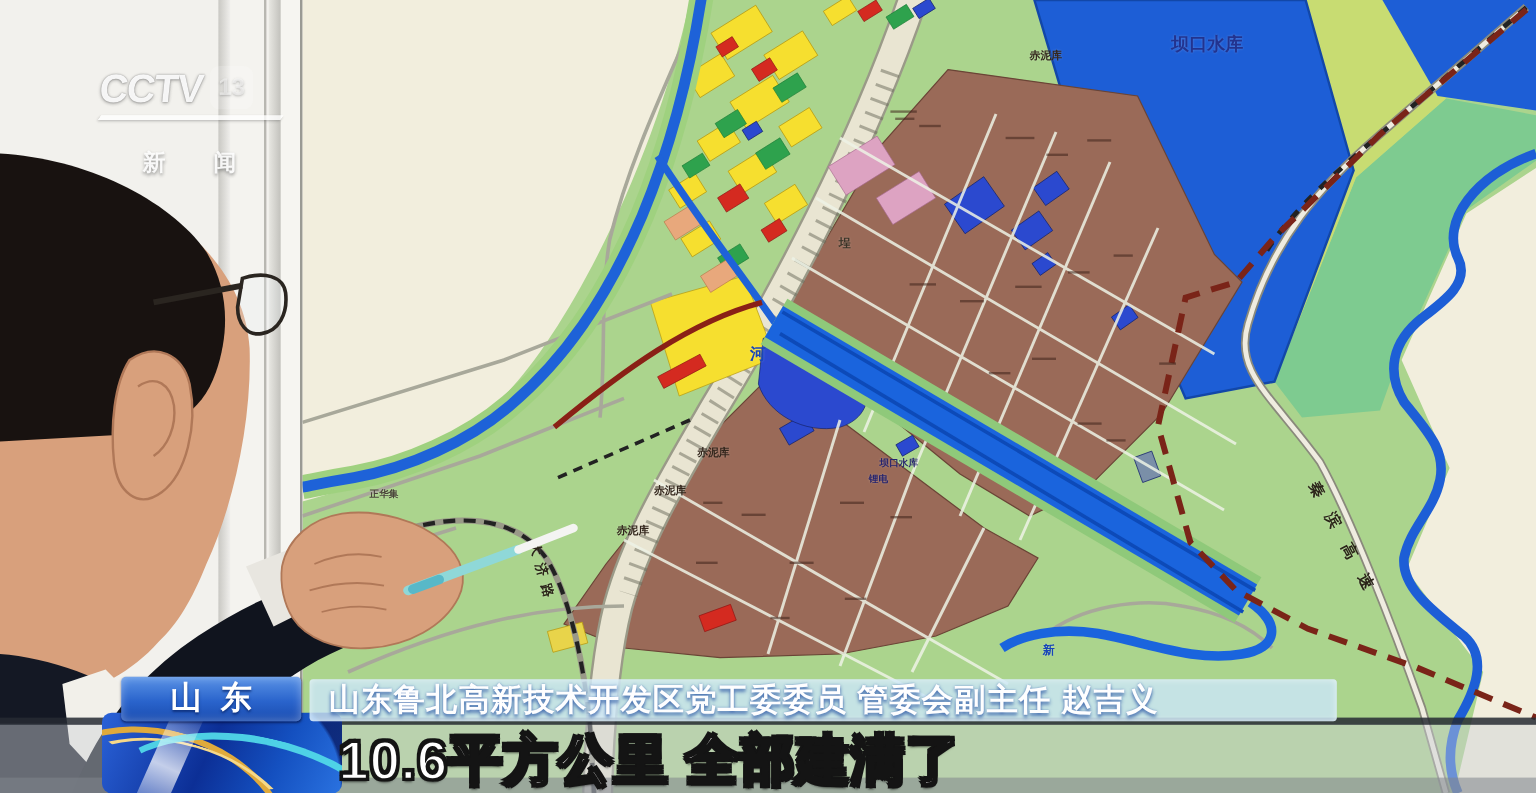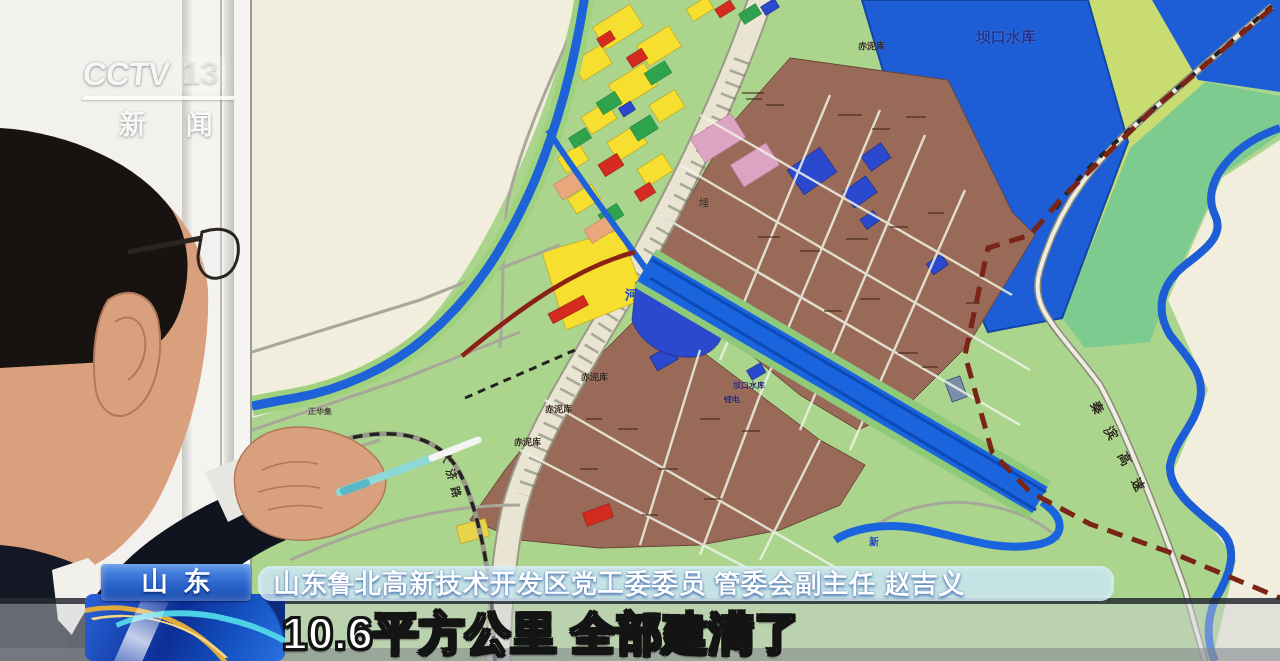--- a/index.html
+++ b/index.html
@@ -18,26 +18,26 @@
   .mlabel{position:absolute;color:#33261c;white-space:nowrap;font-weight:700;
           text-shadow:0 0 2px rgba(255,255,255,.25);}
   
   svg.person{position:absolute;left:0;top:0;z-index:4;}
   
   .watermark{position:absolute;left:83px;top:55px;z-index:6;opacity:.92;}
   .wm-row{display:flex;align-items:flex-start;}
   .wm-cctv{font-size:33px;font-weight:800;color:rgba(255,255,255,.95);
            transform:skewX(-6deg);letter-spacing:-1px;
            text-shadow:0 1px 3px rgba(70,70,70,.55),0 0 1px rgba(60,60,60,.6);}
-  .wm-13{margin-left:6px;font-size:33px;font-weight:800;color:rgba(255,255,255,.55);
+  .wm-13{margin-left:6px;font-size:20px;font-weight:800;color:rgba(255,255,255,.55);
          background:rgba(255,255,255,.18);border-radius:8px;padding:0 7px;line-height:36px;
          text-shadow:0 1px 2px rgba(90,90,90,.4);}
   .wm-line{width:152px;height:4px;margin-top:3px;background:rgba(255,255,255,.85);
            transform:skewX(-35deg);box-shadow:0 1px 2px rgba(90,90,90,.4);}
-  .wm-sub{margin-top:6px;margin-left:36px;font-size:27px;font-weight:700;
+  .wm-sub{margin-top:23px;margin-left:36px;font-size:19px;font-weight:700;
           color:rgba(255,255,255,.93);letter-spacing:40px;
           text-shadow:0 1px 3px rgba(70,70,70,.6);}
   
   .caption-band{position:absolute;left:0;top:603px;width:1280px;height:58px;
                 background:rgba(205,209,214,.45);z-index:7;}
   .bottom-strip{position:absolute;left:0;top:648px;width:1280px;height:13px;
                 background:rgba(128,133,140,.55);z-index:8;}
   .divider{position:absolute;left:0;top:598px;width:1280px;height:6px;
            background:rgba(38,42,50,.85);z-index:9;}
   .corner-graphic{position:absolute;left:85px;top:594px;width:200px;height:67px;
@@ -55,21 +55,21 @@
   .cg-streak{position:absolute;left:40px;top:-10px;width:26px;height:110px;
              background:linear-gradient(180deg,rgba(255,255,255,.0),rgba(255,255,255,.75),rgba(255,255,255,0));
              transform:rotate(24deg);}
   .chyron-tag{position:absolute;left:101px;top:564px;width:150px;height:37px;z-index:11;
               border-radius:4px;display:flex;align-items:flex-start;justify-content:center;
               background:linear-gradient(180deg,#5a93e6 0%,#2a64cc 55%,#1a4cb0 100%);
               box-shadow:inset 0 0 8px rgba(255,255,255,.35),0 1px 2px rgba(0,0,30,.5);}
   .chyron-tag span{color:#fff;font-size:26px;font-weight:800;letter-spacing:16px;
                    margin-right:-16px;text-shadow:0 2px 2px rgba(10,40,110,.8);}
   .chyron-strip{position:absolute;left:258px;top:566px;width:856px;height:35px;z-index:11;
-                border-radius:14px;display:flex;align-items:center;
+                border-radius:3px;display:flex;align-items:center;
                 background:rgba(203,230,248,.82);
                 box-shadow:inset 0 0 6px rgba(255,255,255,.6);}
   .chyron-strip span{padding-left:16px;color:#fefeff;font-size:26px;font-weight:800;
                      letter-spacing:1px;white-space:nowrap;
                      text-shadow:0 2px 3px rgba(70,110,175,.95),0 0 2px rgba(90,130,190,.8);}
   .caption{position:absolute;left:282px;top:604px;z-index:12;color:#fff;
            font-size:45px;font-weight:800;letter-spacing:1px;white-space:nowrap;
            -webkit-text-stroke:2px #141414;
            text-shadow:2px 2px 0 #141414,-2px 2px 0 #141414,2px -2px 0 #141414,
                        -2px -2px 0 #141414,0 3px 2px rgba(0,0,0,.6);}

